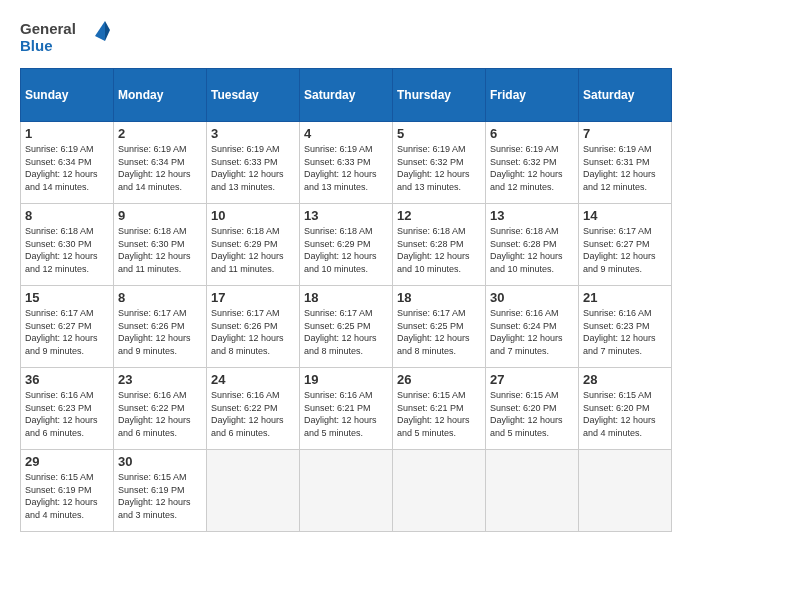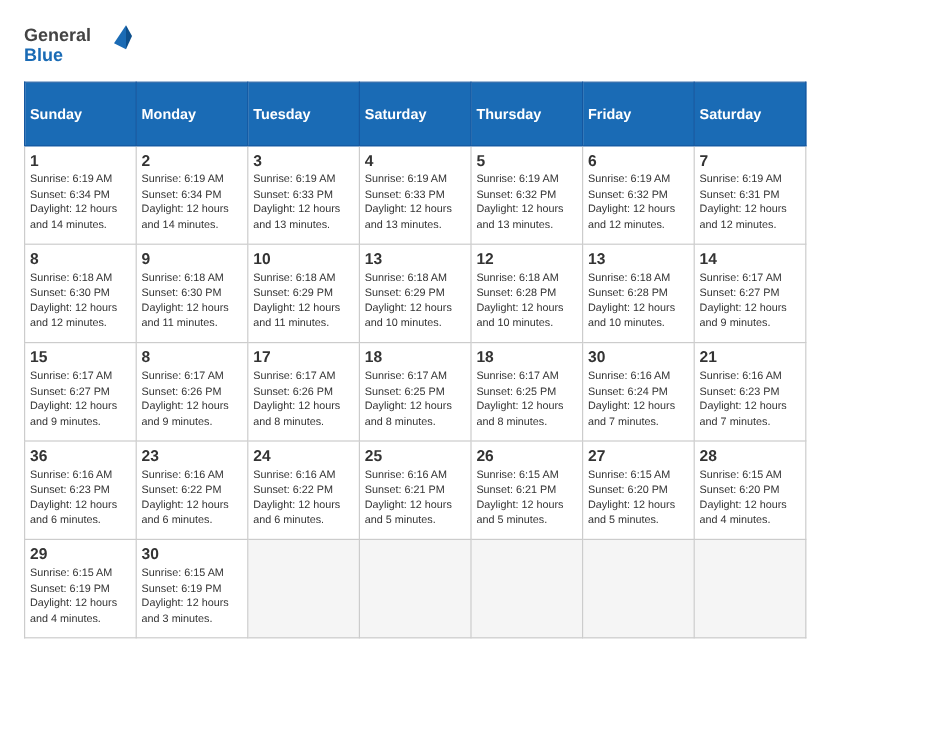--- a/index.html
+++ b/index.html
@@ -303,21 +303,21 @@
       </td>
           <td>
         <span class="day-number">24</span>
         <div class="day-info">
           Sunrise: 6:16 AM<br>
           Sunset: 6:22 PM<br>
           Daylight: 12 hours and 6 minutes.
         </div>
       </td>
           <td>
-        <span class="day-number">25</span>
+        <span class="day-number">19</span>
         <div class="day-info">
           Sunrise: 6:16 AM<br>
           Sunset: 6:21 PM<br>
           Daylight: 12 hours and 5 minutes.
         </div>
       </td>
           <td>
         <span class="day-number">26</span>
         <div class="day-info">
           Sunrise: 6:15 AM<br>

